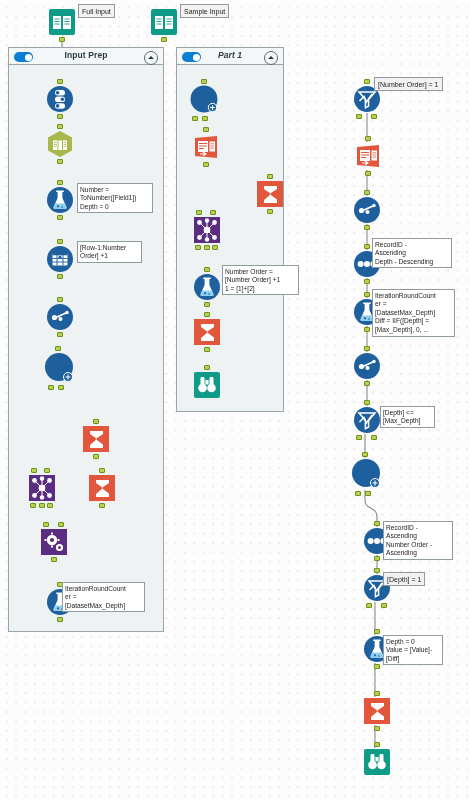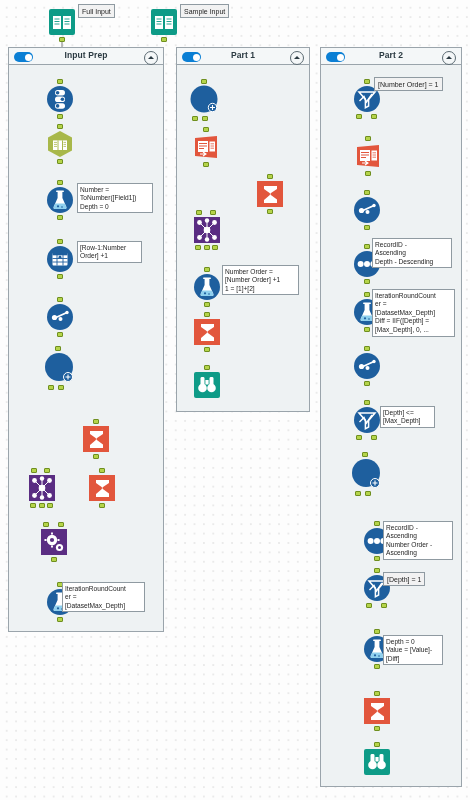--- a/index.html
+++ b/index.html
@@ -318,21 +318,21 @@
       <circle cx="12" cy="20.3" r="1.1" fill="#1e5f9e"></circle>
       <circle cx="16" cy="21" r="0.8" fill="#1e5f9e"></circle>
       <path d="M10.8 5.2 H17.2" stroke="#fff" stroke-width="1.6" stroke-linecap="round"></path>
     </svg>
     <div class="anchor anchor-out" style="left:11px;"></div>
   </div>
   <div class="note" style="left:62px;top:582px;width:83px;height:30px;">IterationRoundCount
 er =
 [DatasetMax_Depth]</div>
 
-  <div class="container" style="left:176px;top:47px;width:134px;height:365px;">
+  <div class="container" style="left:176px;top:47px;width:108px;height:365px;font-style:italic;">
     <div class="container-header">
       <div class="toggle"></div>
       <div class="container-title">Part 1</div>
       <div class="collapse-btn"></div>
     </div>
   </div>
 
   <div class="tool" style="left:190px;top:85px;width:30px;height:30px;">
     <div class="anchor anchor-in" style="left:11px;"></div>
     <svg class="glyph" viewBox="0 0 30 30" style="width:30px;height:30px;">
@@ -415,27 +415,20 @@
     <svg class="glyph" viewBox="0 0 28 28">
       <rect x="1" y="1" width="26" height="26" rx="2" fill="#0e9b87"></rect>
       <circle cx="9.5" cy="17" r="4.3" fill="#fff"></circle>
       <circle cx="18.5" cy="17" r="4.3" fill="#fff"></circle>
       <rect x="7.5" y="6" width="4" height="9" rx="1.4" fill="#fff"></rect>
       <rect x="16.5" y="6" width="4" height="9" rx="1.4" fill="#fff"></rect>
       <rect x="12.4" y="9" width="3.2" height="4.5" fill="#fff"></rect>
     </svg>
   </div>
 
-  <div class="container" style="left:320px;top:47px;width:142px;height:740px;">
-    <div class="container-header">
-      <div class="toggle"></div>
-      <div class="container-title">Part 2</div>
-      <div class="collapse-btn"></div>
-    </div>
-  </div>
 
   <div class="tool" style="left:353px;top:85px;">
     <div class="anchor anchor-in" style="left:11px;"></div>
     <svg class="glyph" viewBox="0 0 28 28">
       <circle cx="14" cy="14" r="13" fill="#1e5f9e"></circle>
       <path d="M6 7 H22 L15.6 14.4 V21 L12.4 22.8 V14.4 Z" fill="none" stroke="#fff" stroke-width="1.5"></path>
       <path d="M6.5 16 L11 11.5 L13.5 17 L19 9" stroke="#fff" stroke-width="1.4" fill="none"></path>
     </svg>
     <div class="anchor anchor-out" style="left:3px;"></div>
     <div class="anchor anchor-out" style="left:18px;"></div>

